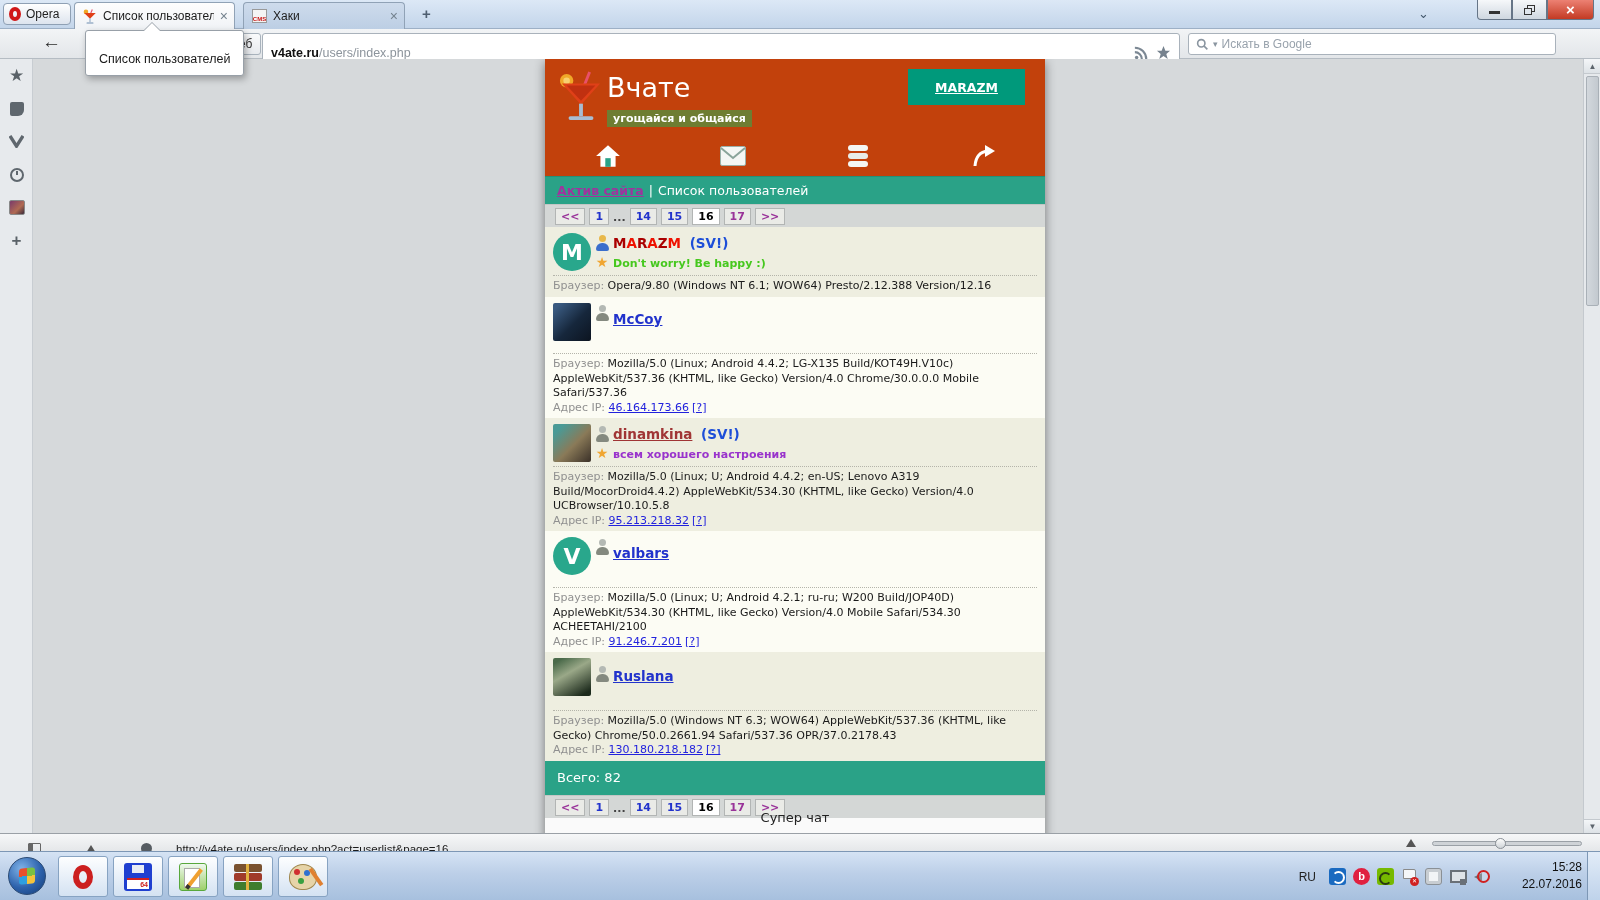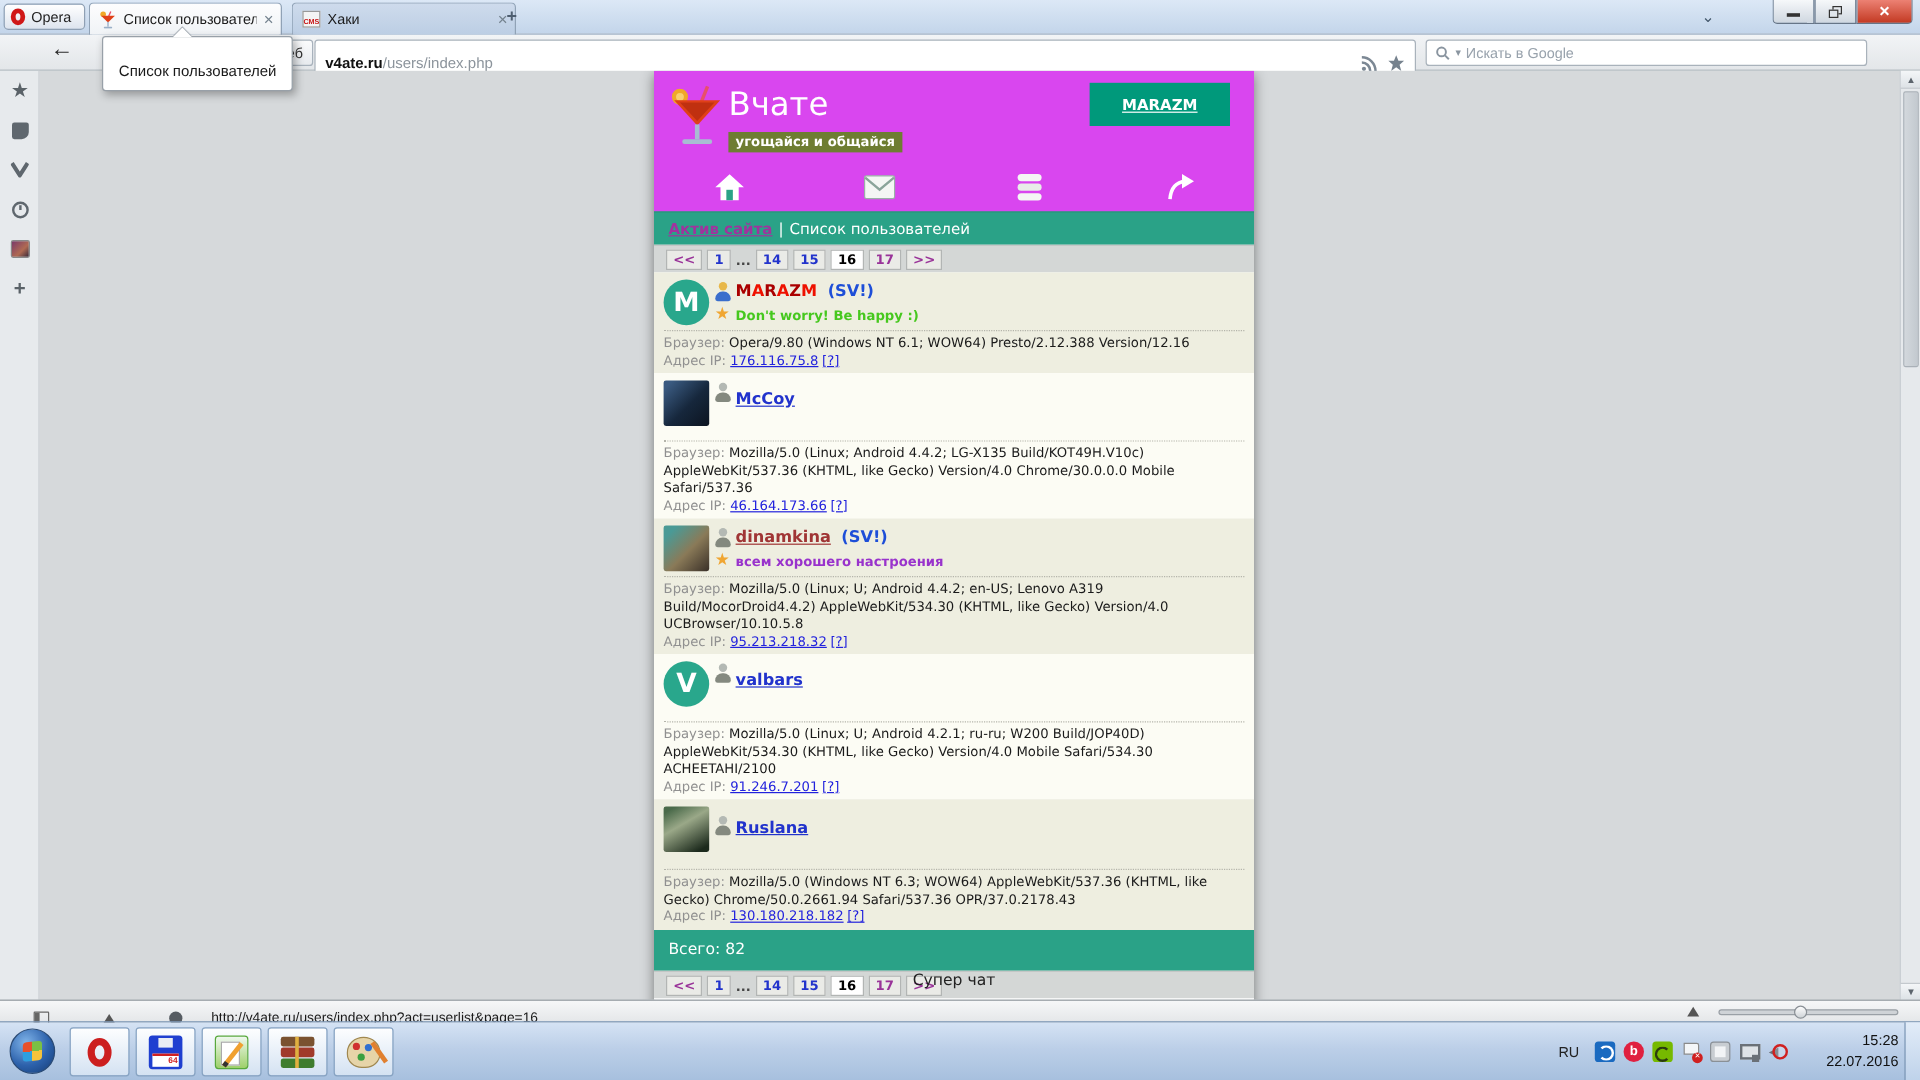--- a/index.html
+++ b/index.html
@@ -9,21 +9,21 @@
   
   .titlebar { position:absolute; left:0; top:0; width:1600px; height:29px;
     background:linear-gradient(#dce8f6,#c3d5ea); border-bottom:1px solid #9db0c6; }
   .opera-btn { position:absolute; left:3px; top:3px; width:68px; height:22px; border:1px solid #8fa0b4;
     border-radius:4px; background:linear-gradient(#ffffff,#dde4ee); display:flex; align-items:center; gap:5px; padding-left:5px; }
   .o-ring { width:12px; height:14px; border:4px solid #d01818; border-radius:50%; }
   .opera-btn span { font-size:12px; color:#222; }
   .tab { position:absolute; top:2px; height:27px; border:1px solid #90a2b6; border-bottom:none;
     border-radius:4px 4px 0 0; display:flex; align-items:center; padding:0 6px 0 8px; gap:6px; }
   .tab.active { left:74px; width:161px; background:linear-gradient(#fdfdfe,#f0f3f6); z-index:3; }
-  .tab.inactive { left:243px; width:187px; background:linear-gradient(#cedbec,#bccee4); }
+  .tab.inactive { left:243px; width:162px; background:linear-gradient(#cedbec,#bccee4); }
   .tab-title { font-size:12px; color:#1c1c1c; white-space:nowrap; overflow:hidden; flex:1; }
   .tab-close { font-size:14px; color:#74828e; line-height:14px; }
   .cms-fav { width:15px; height:14px; background:#f4f4f4; border:1px solid #999; font-size:6px; font-weight:bold;
     color:#c81818; display:flex; align-items:flex-end; justify-content:center; }
   .newtab-btn { position:absolute; left:418px; top:6px; width:17px; height:17px; color:#4e5e70; font-size:15px;
     font-weight:bold; text-align:center; line-height:16px; }
   .chevron-dd { position:absolute; left:1418px; top:6px; color:#44586c; font-size:13px; }
   .winbtn { position:absolute; top:0; height:20px; border:1px solid #667587; border-top:none;
     display:flex; align-items:center; justify-content:center; }
   .winbtn.min { left:1477px; width:35px; border-radius:0 0 0 4px; background:linear-gradient(#f6f8fa,#cfd7e0); }
@@ -81,21 +81,21 @@
   .st-up { margin-left:45px; width:0; height:0; border-left:5px solid transparent; border-right:5px solid transparent; border-bottom:8px solid #555; }
   .st-globe { margin-left:45px; width:11px; height:11px; border-radius:50%; background:#565c62; }
   .st-url { margin-left:24px; }
   .zoom-arrow { position:absolute; left:1406px; top:5px; width:0; height:0; border-left:5px solid transparent; border-right:5px solid transparent; border-bottom:8px solid #555; }
   .zoom-slider { position:absolute; left:1432px; top:7px; width:150px; height:5px; border:1px solid #9aa0a6; border-radius:3px; background:#cfd3d7; }
   .zoom-handle { position:absolute; left:62px; top:-4px; width:11px; height:11px; border-radius:50%; background:linear-gradient(#fdfdfd,#cfd4d8); border:1px solid #8a9096; }
 
   
   .site-card { position:absolute; left:512px; top:0; width:500px; background:#fff;
     font-family:"DejaVu Sans",sans-serif; box-shadow:0 3px 10px rgba(0,0,0,.45); }
-  .site-header { height:117px; background:#d946ef; position:relative;text-decoration:underline; }
+  .site-header { height:117px; background:#c2410c; position:relative;text-decoration:underline; }
   .logo-svg { position:absolute; left:13px; top:11px; }
   .site-title { position:absolute; left:62px; top:13px; color:#fff; font-size:27px; }
   .site-tagline { position:absolute; left:62px; top:51px; background:#6e7d32; color:#fff; font-size:11px; font-weight:bold; padding:2px 6px; }
   .account-box { position:absolute; left:363px; top:10px; width:117px; height:36px; background:#00997b;
     display:flex; align-items:center; justify-content:center; }
   .account-box a { color:#fff; font-size:12.5px; font-weight:bold; text-decoration:underline; }
   .nav-row { position:absolute; left:0; top:77px; width:100%; height:40px; display:flex; }
   .nav-cell { flex:1; display:flex; align-items:center; justify-content:center; }
 
   .breadcrumb-bar { height:28px; background:#2aa287; border-top:1px solid #249076; display:flex; align-items:center; padding-left:12px; font-size:12.5px; gap:5px; }
@@ -360,21 +360,20 @@
           <div class="u-texts">
             <div class="u-nameline">
               <span><span style="color:#aa0000">M</span><span style="color:#ee1100">A</span><span style="color:#aa0000">R</span><span style="color:#ee1100">A</span><span style="color:#aa0000">Z</span><span style="color:#ee1100">M</span></span>
               <span class="u-suffix">(SV!)</span>
             </div>
             <div class="u-status green">Don't worry! Be happy :)</div>
           </div>
         </div>
         <div class="u-info">
           <div><span class="u-label">Браузер:</span> <span>Opera/9.80 (Windows NT 6.1; WOW64) Presto/2.12.388 Version/12.16</span></div>
-          <div><span class="u-label">Адрес IP:</span> <a class="ip-link">176.116.75.8</a><a class="ip-help">[?]</a></div>
         </div>
       </div>
 
       <div class="urow white" style="min-height:86px;">
         <div class="u-head" style="min-height:46px;">
           <div class="avatar photo ph-mccoy"></div>
           <div class="u-mid">
               <div class="person"></div>
             </div>
           <div class="u-texts" style="padding-top:8px;">

